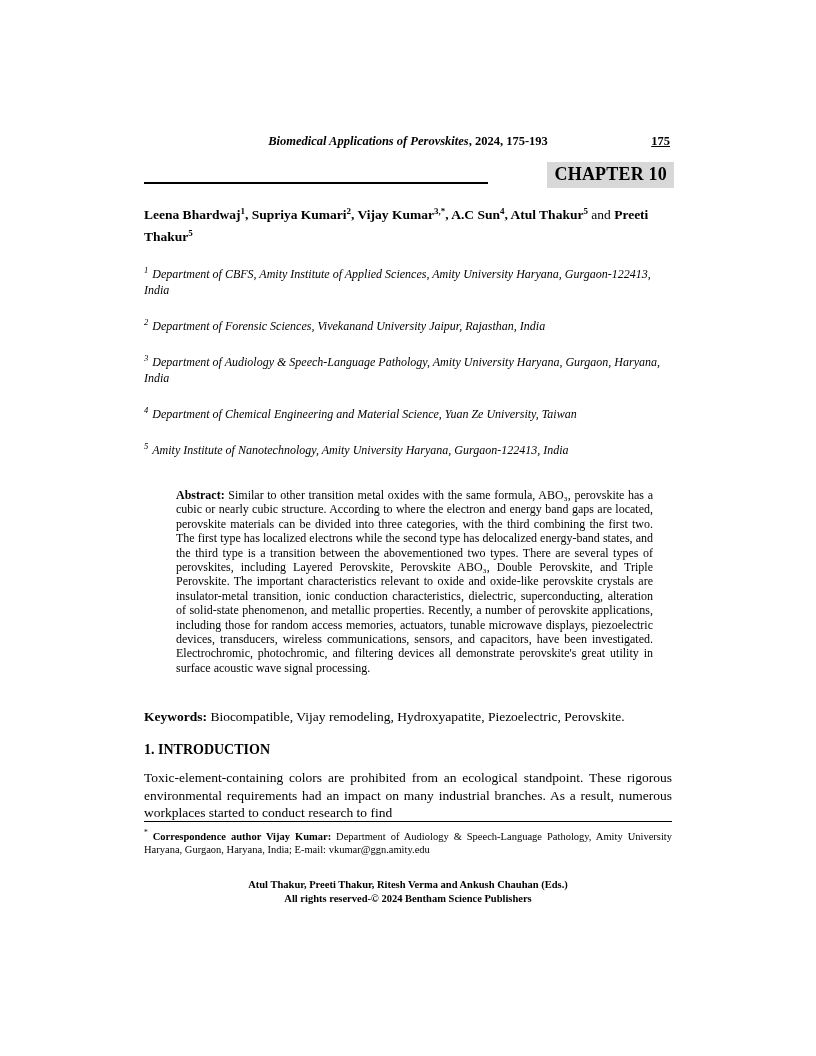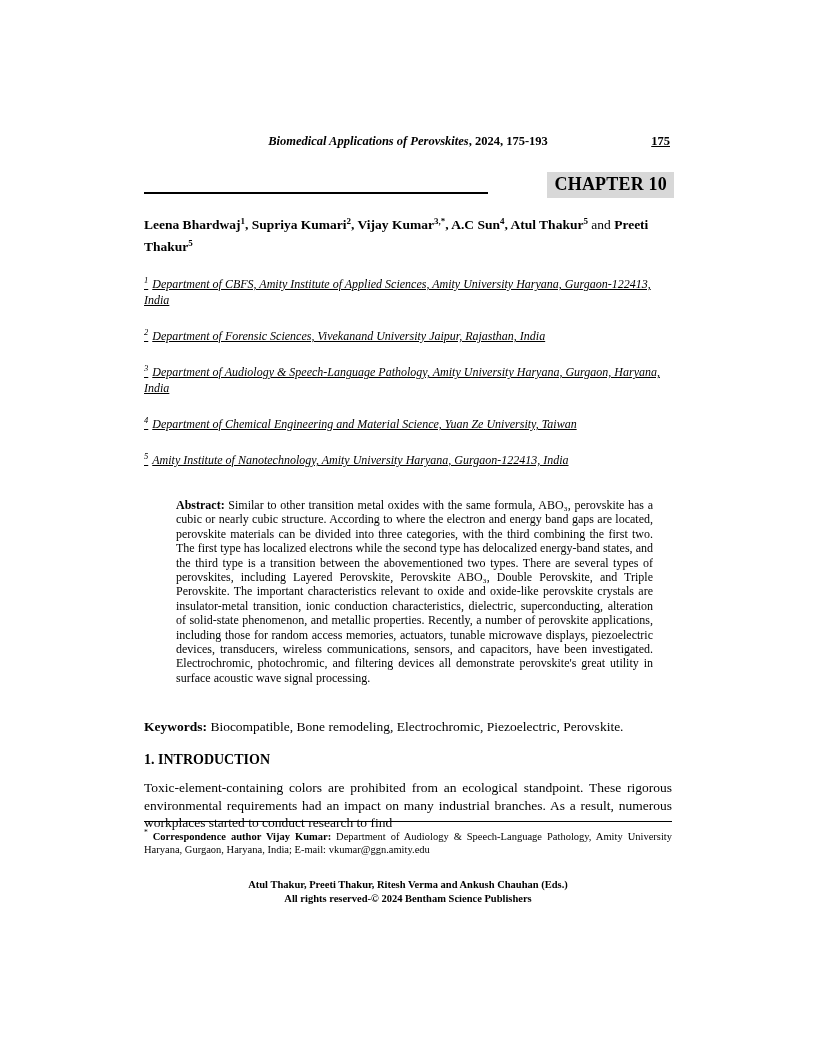--- a/index.html
+++ b/index.html
@@ -30,21 +30,21 @@
   .running-head .pagenum {
     position: absolute;
     right: 2px; top: 0;
     font-style: normal;
     text-decoration: underline;
   }
   
   .chapter-row {
     position: relative;
     height: 26px;
-    margin-top: 24px;
+    margin-top: 14px;
   }
   .chapter-rule {
     position: absolute;
     left: 0; bottom: 4px;
     width: 344px; height: 2px;
     background: #000000;
   }
   .chapter-badge {
     position: absolute;
     right: -2px; bottom: 0;
@@ -65,21 +65,20 @@
     font-size: 13.5px;
     line-height: 18px;
   }
   .authors sup { font-size: 9px; }
   .affils { margin-top: 7px; }
   .affil {
     margin: 16px 0 5px 0;
     font-style: italic;
     font-size: 12px;
     line-height: 16px;
-    text-decoration: underline;
   }
   .affil sup { font-size: 8.5px; margin-right: 4px; }
   .abstract {
     margin: 30px 19px 0 32px;
     font-size: 12px;
     line-height: 14.4px;
     text-align: justify;
   }
   .keywords {
     margin: 33px 0 0 0;
@@ -144,21 +143,21 @@
     <div class="affils">
       <p class="affil"><sup class="afm">1</sup><span>Department of CBFS, Amity Institute of Applied Sciences, Amity University Haryana, Gurgaon-122413, India</span></p>
       <p class="affil"><sup class="afm">2</sup><span>Department of Forensic Sciences, Vivekanand University Jaipur, Rajasthan, India</span></p>
       <p class="affil"><sup class="afm">3</sup><span>Department of Audiology &amp; Speech-Language Pathology, Amity University Haryana, Gurgaon, Haryana, India</span></p>
       <p class="affil"><sup class="afm">4</sup><span>Department of Chemical Engineering and Material Science, Yuan Ze University, Taiwan</span></p>
       <p class="affil"><sup class="afm">5</sup><span>Amity Institute of Nanotechnology, Amity University Haryana, Gurgaon-122413, India</span></p>
     </div>
 
     <p class="abstract"><b>Abstract:</b> <span>Similar to other transition metal oxides with the same formula, ABO₃, perovskite has a cubic or nearly cubic structure. According to where the electron and energy band gaps are located, perovskite materials can be divided into three categories, with the third combining the first two. The first type has localized electrons while the second type has delocalized energy-band states, and the third type is a transition between the abovementioned two types. There are several types of perovskites, including Layered Perovskite, Perovskite ABO₃, Double Perovskite, and Triple Perovskite. The important characteristics relevant to oxide and oxide-like perovskite crystals are insulator-metal transition, ionic conduction characteristics, dielectric, superconducting, alteration of solid-state phenomenon, and metallic properties. Recently, a number of perovskite applications, including those for random access memories, actuators, tunable microwave displays, piezoelectric devices, transducers, wireless communications, sensors, and capacitors, have been investigated. Electrochromic, photochromic, and filtering devices all demonstrate perovskite's great utility in surface acoustic wave signal processing.</span></p>
 
-    <p class="keywords"><b>Keywords:</b> <span>Biocompatible, Bone remodeling, Electrochromic, Piezoelectric, Perovskite.</span></p>
+    <p class="keywords"><b>Keywords:</b> <span>Biocompatible, Vijay remodeling, Hydroxyapatite, Piezoelectric, Perovskite.</span></p>
 
     <h2 class="section-heading">1. INTRODUCTION</h2>
 
     <p class="paragraph">Toxic-element-containing colors are prohibited from an ecological standpoint. These rigorous environmental requirements had an impact on many industrial branches. As a result, numerous workplaces started to conduct research to find</p>
 
   </div>
 
   <div class="footblock">
     <p class="footnote" style="margin:0;"><sup>*</sup> <b>Correspondence author Vijay Kumar:</b> <span>Department of Audiology &amp; Speech-Language Pathology, Amity University Haryana, Gurgaon, Haryana, India; E-mail: vkumar@ggn.amity.edu</span></p>
     <div class="footer-center">

